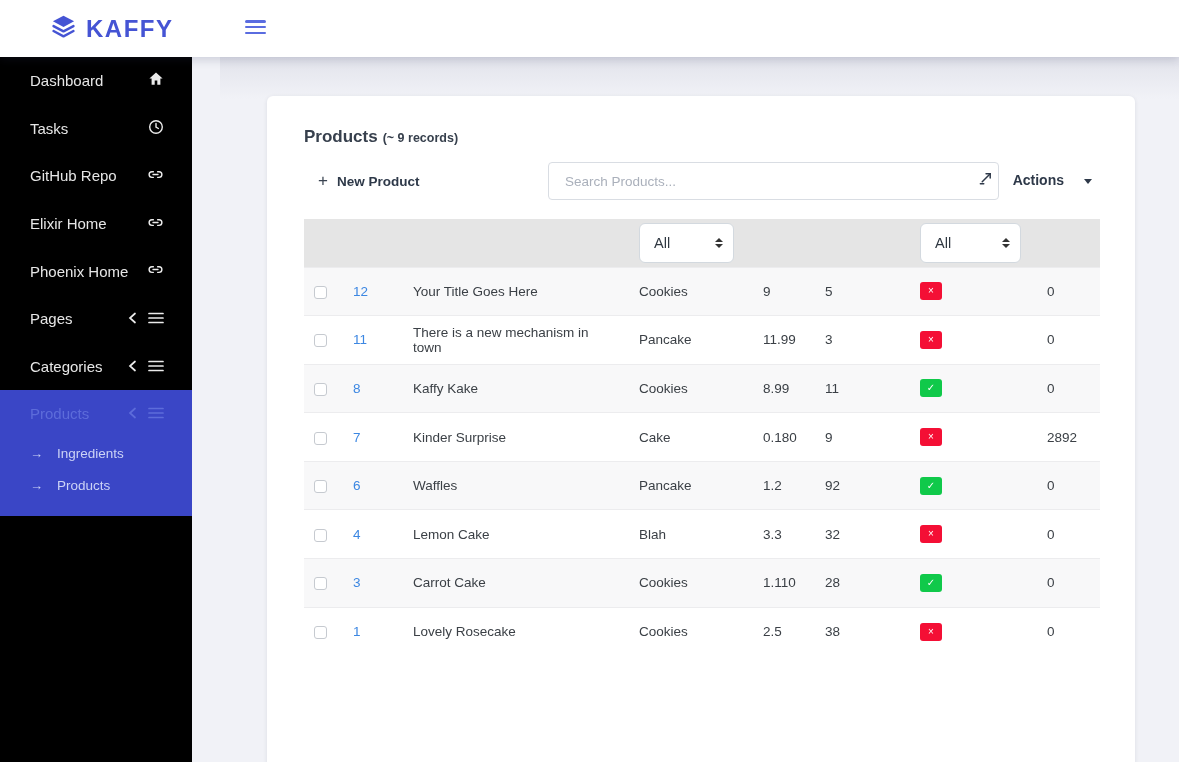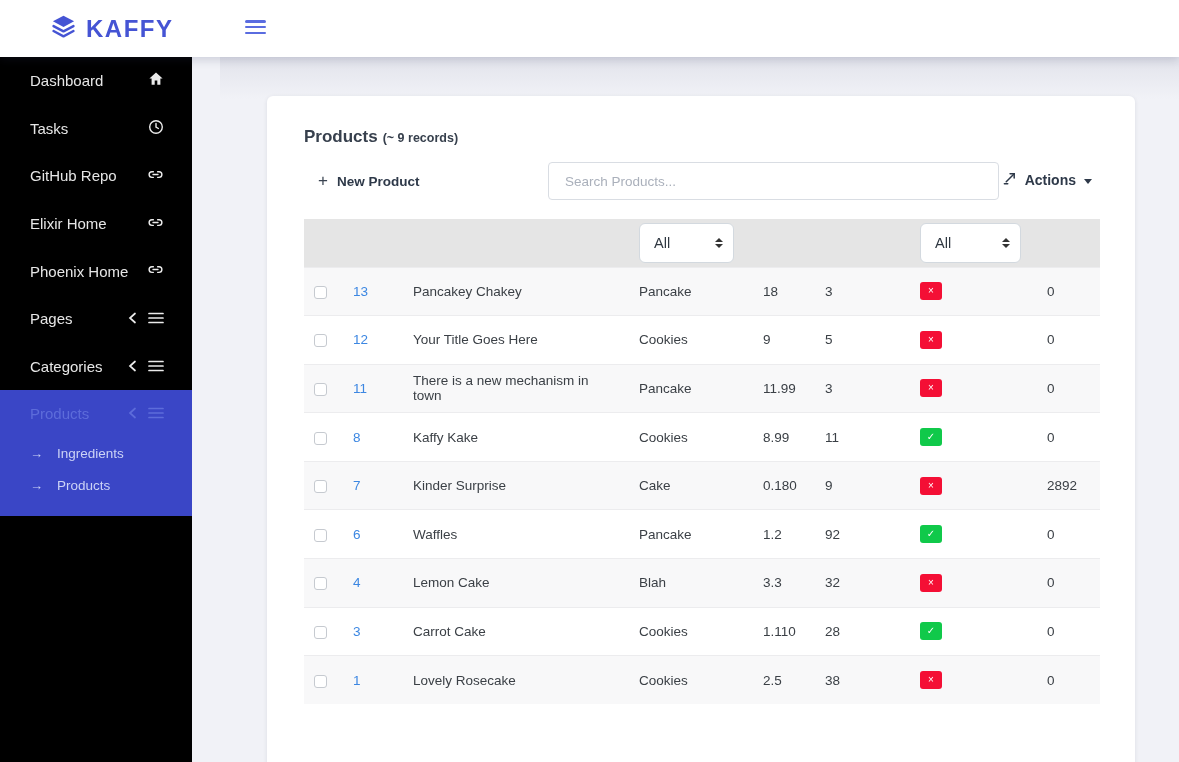--- a/index.html
+++ b/index.html
@@ -38,21 +38,21 @@
 
   .toolbar { position:relative; height:40px; margin-top:15px; }
   .new-product { position:absolute; left:14px; top:9px; display:flex; align-items:center; gap:9px;
                  font-size:13.5px; font-weight:bold; color:#2e3949; cursor:pointer; background:none; border:none;
                  font-family:inherit; }
   .new-product .plus { font-size:17px; font-weight:400; color:#3a4350; }
   .search-input { position:absolute; left:244px; top:0; width:451px; height:38px; border:1px solid #d9dde3;
                   border-radius:4px; padding:0 16px; font-size:13.5px; color:#444; outline:none;
                   font-family:inherit; }
   .search-input::placeholder { color:#aab0bb; }
-  .actions-btn { position:absolute; right:6px; top:9px; display:flex; align-items:center; gap:8px;
+  .actions-btn { position:absolute; right:6px; top:9px; display:flex; align-items:center; gap:20px;
                  font-size:14px; font-weight:bold; color:#2e3949; cursor:pointer; background:none; border:none;
                  font-family:inherit; }
   .caret-down { width:0; height:0; border-left:4.5px solid transparent; border-right:4.5px solid transparent;
                 border-top:5px solid #2e3949; margin-top:2px; }
 
   
   table { width:796px; border-collapse:collapse; margin-top:17px; table-layout:fixed; }
   th { text-align:left; font-size:12.5px; font-weight:bold; color:#333a44; padding:15px 10px 14px;
        white-space:nowrap; }
   .sort-arrow { font-weight:400; font-size:13px; color:#3f4650; margin-left:11px; }
@@ -283,30 +283,20 @@
                   <b class="dn"></b>
                 </span>
             </span>
           </td>
           <td></td>
         </tr>
       </thead>
       <tbody id="rows-body">
           <tr class="data-row">
             <td><input type="checkbox" class="cb" style=""></td>
-            <td><a href="#">13</a></td>
-            <td>Pancakey Chakey</td>
-            <td>Pancake</td>
-            <td>18</td>
-            <td>3</td>
-            <td><span class="badge no">×</span></td>
-            <td>0</td>
-          </tr>
-          <tr class="data-row">
-            <td><input type="checkbox" class="cb" style=""></td>
             <td><a href="#">12</a></td>
             <td>Your Title Goes Here</td>
             <td>Cookies</td>
             <td>9</td>
             <td>5</td>
             <td><span class="badge no">×</span></td>
             <td>0</td>
           </tr>
           <tr class="data-row">
             <td><input type="checkbox" class="cb" style=""></td>

